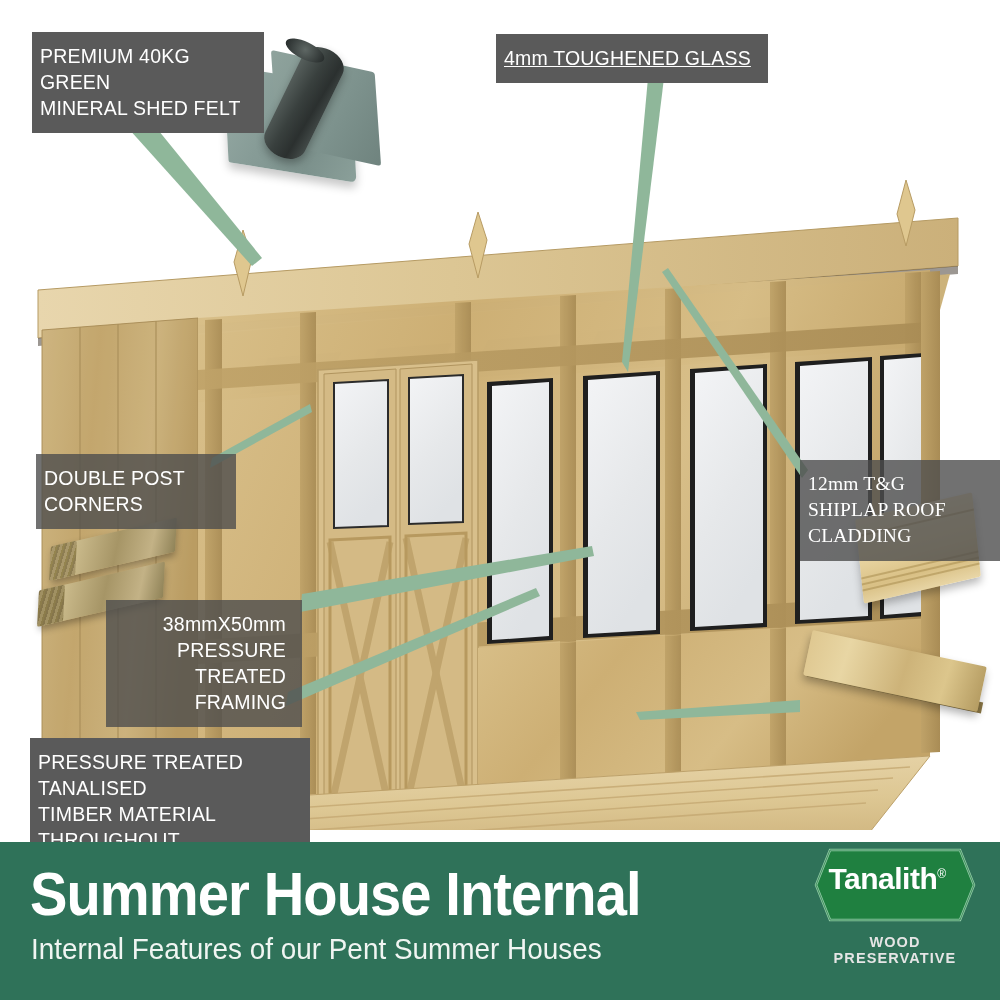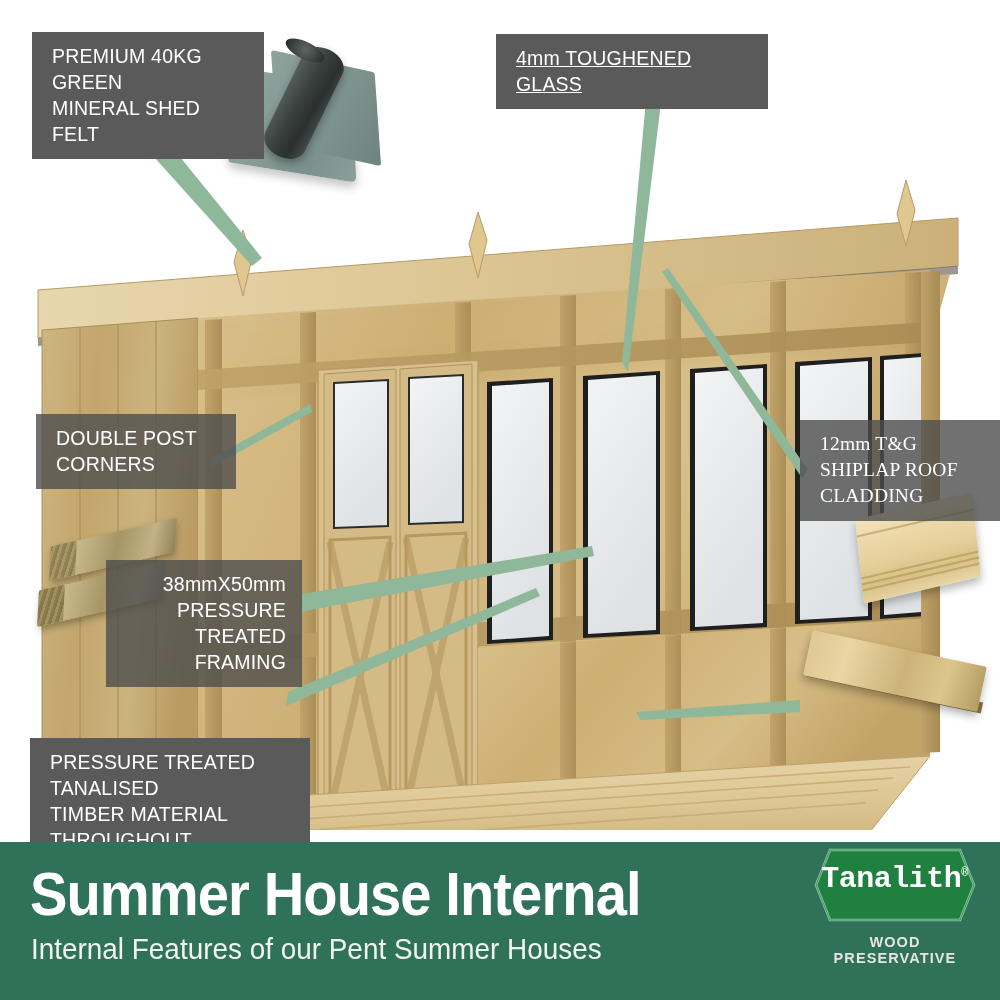--- a/index.html
+++ b/index.html
@@ -7,27 +7,27 @@
   #stage{position:relative;width:1000px;height:1000px;background:#fff;}
 
   
   .callout{
     position:absolute;
     background:rgba(85,85,85,.92);
     color:#fff;
     font-size:19.5px;
     line-height:26px;
     letter-spacing:.2px;
-    padding:11px 16px 12px 20px;
+    padding:11px 16px 12px 8px;
     box-sizing:border-box;
     white-space:pre-line;
     z-index:40;
   }
   .callout.solid{background:#5a5a5a;}
-  .callout.ghost{background:rgba(77,77,77,.80);}
+  .callout.ghost{background:rgba(77,77,77,.80);margin-top:40px;}
   .callout.right{text-align:right;}
 
   
   .sample{position:absolute;z-index:30;}
 
   
   .feltWrap{left:222px;top:42px;width:176px;height:138px;}
   .felt-sheet{
     position:absolute;left:4px;top:34px;width:128px;height:96px;
     background:linear-gradient(118deg,#98aca6 0%,#879c97 38%,#7c918c 70%,#8ba09a 100%);
@@ -117,22 +117,22 @@
     position:absolute;left:31px;top:90px;
     font-size:30px;line-height:34px;color:#f0f5f2;
     transform:scaleX(.93);transform-origin:left center;
   }
 
   
   #logo{position:absolute;right:16px;top:4px;width:178px;height:128px;}
   .hexWrap{position:absolute;left:8px;top:2px;width:162px;height:74px;}
   .hexWrap svg{display:block;}
   #logoName{
-    position:absolute;left:0;top:16px;width:162px;text-align:right;
-    font-weight:bold;font-size:30px;color:#ffffff;letter-spacing:-.5px;font-family:Liberation Mono, monospace;
+    position:absolute;left:0;top:16px;width:162px;text-align:center;
+    font-weight:bold;font-size:30px;color:#ffffff;letter-spacing:-.5px;
   }
   #logoReg{font-size:12px;vertical-align:super;font-weight:normal;}
   #logoSub{
     position:absolute;left:0;top:88px;width:178px;text-align:center;
     font-size:14.5px;letter-spacing:1.1px;color:#e5e5e5;font-weight:bold;
   }
 </style>
 </head>
 <body>
 

